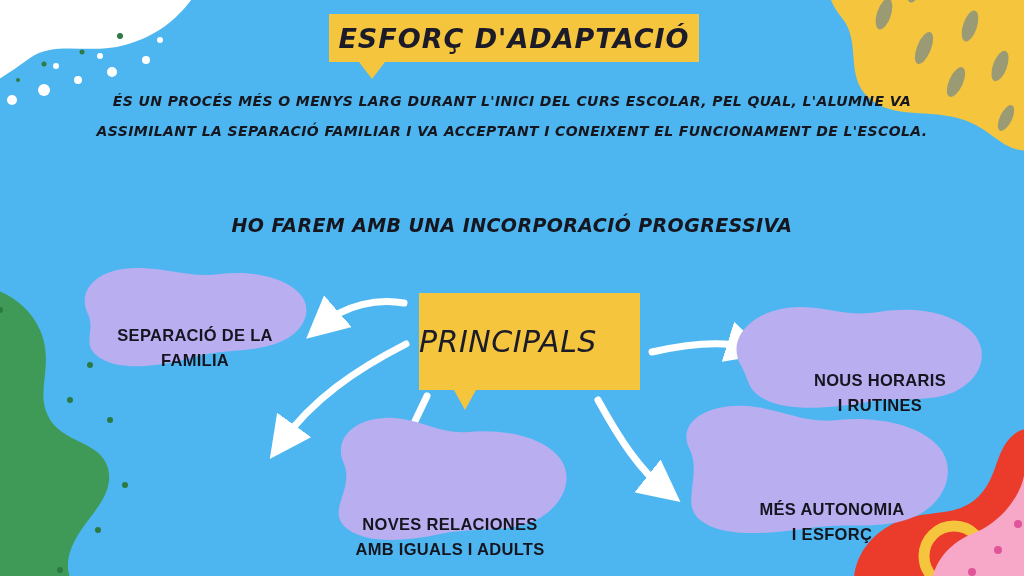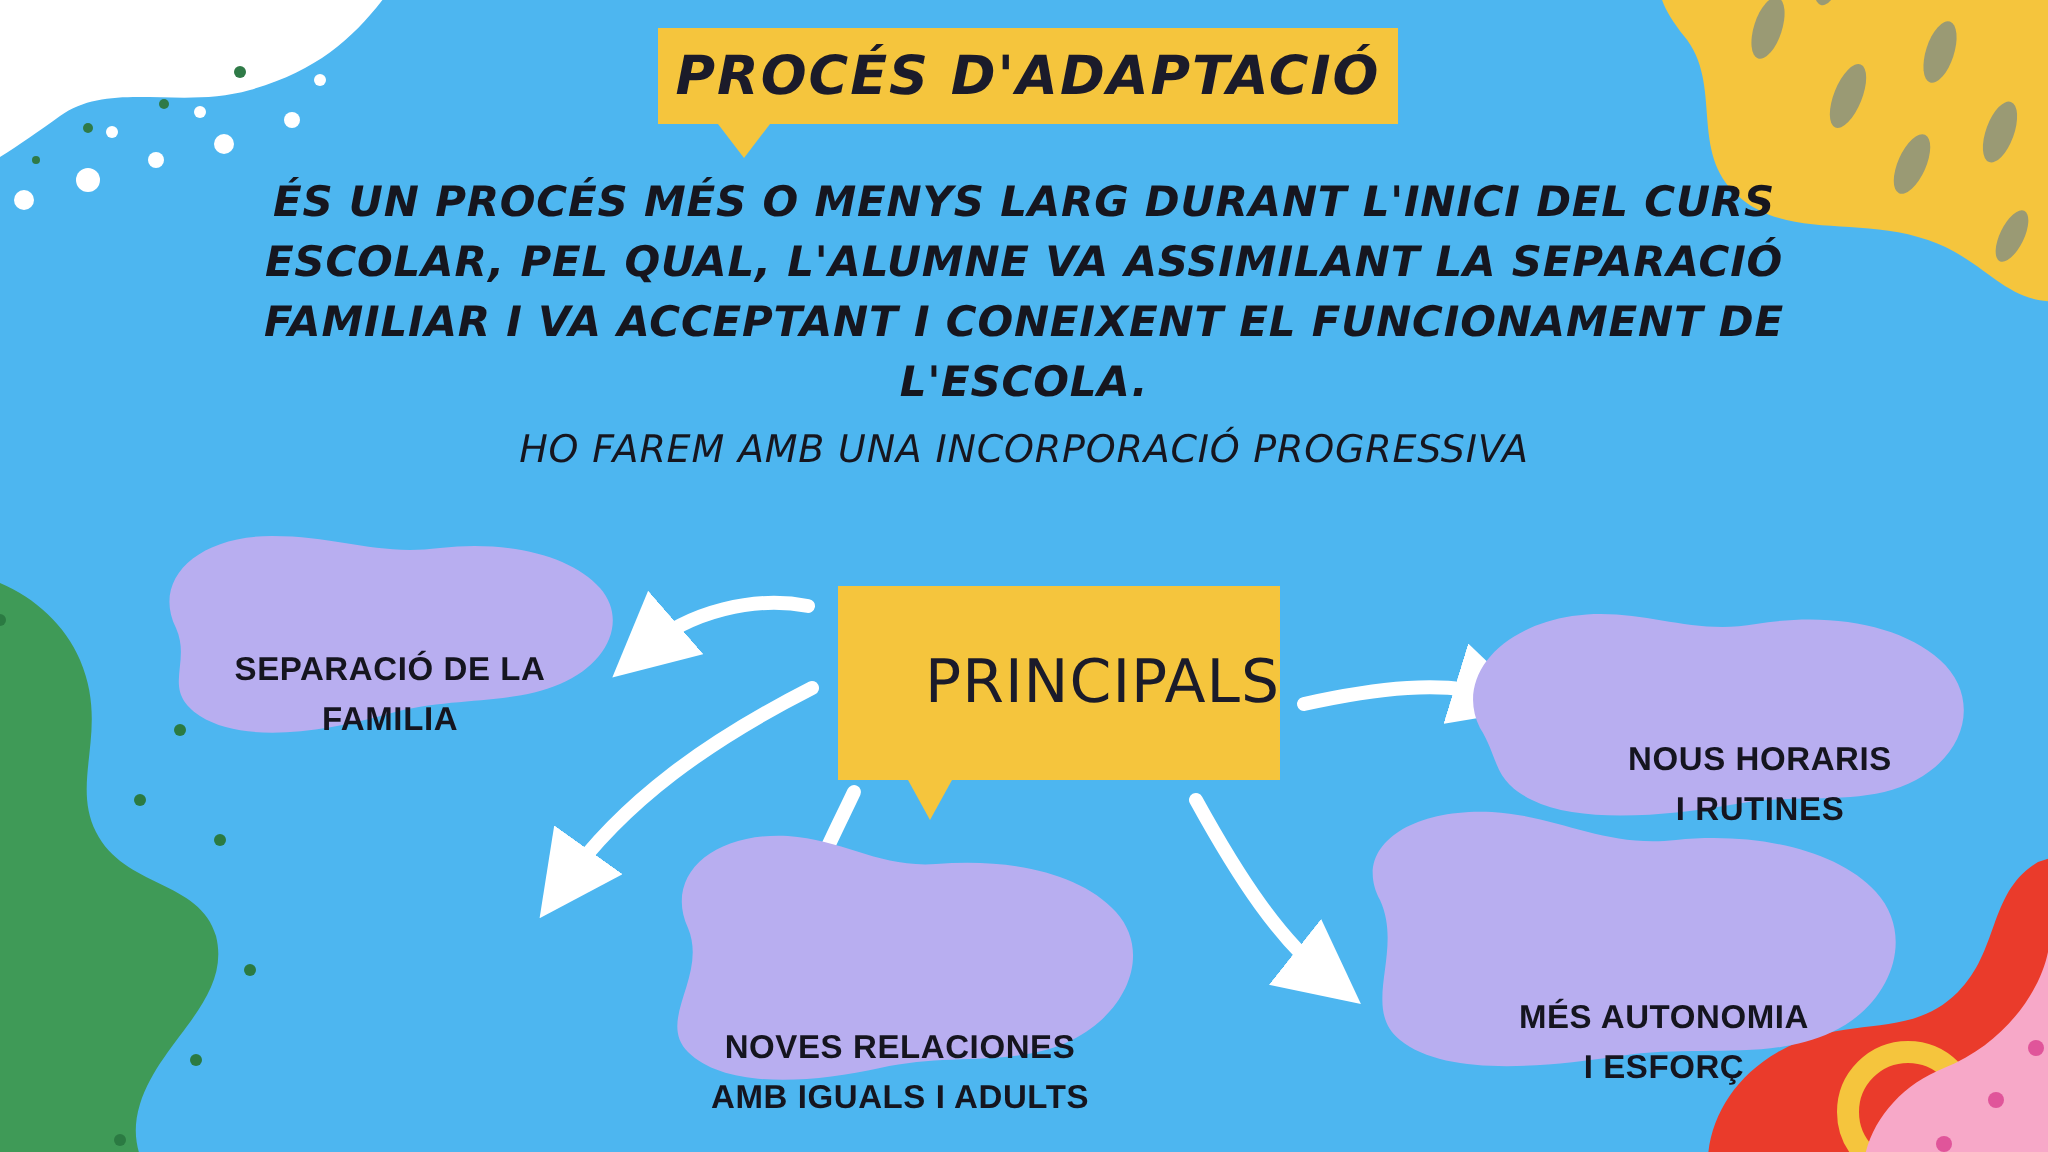--- a/index.html
+++ b/index.html
@@ -68,46 +68,46 @@
 
   
   #intro-paragraph {
     position: absolute;
     left: 90px; top: 86px;
     width: 844px;
     text-align: center;
     font-family: "DejaVu Sans", sans-serif;
     font-style: italic;
     font-weight: bold;
-    font-size: 21px;
+    font-size: 14px;
     line-height: 30px;
     letter-spacing: 0.4px;
     color: #16161f;
   }
   #subtitle-line {
     position: absolute;
     left: 90px; top: 214px;
     width: 844px;
     text-align: center;
     font-family: "DejaVu Sans", sans-serif;
     font-style: italic;
-    font-weight: normal;
+    font-weight: bold;
     font-size: 19px;
     letter-spacing: 0.4px;
     color: #16161f;
   }
 
   
   #center-box {
     position: absolute;
     left: 419px; top: 293px;
     width: 221px; height: 97px;
     background: #f5c53d;
     display: flex; flex-direction: column;
-    align-items: flex-end; justify-content: center;
+    align-items: flex-start; justify-content: center; font-style: italic;
   }
   #center-box .center-line {
     font-family: "DejaVu Sans", sans-serif;
     font-size: 30px;
     color: #1b1b2a;
     line-height: 38px;
     letter-spacing: 0.5px;
   }
   #center-tail {
     position: absolute;
@@ -214,21 +214,21 @@
     <path d="M40,130 C30,100 48,70 78,58 C108,46 126,20 130,0 L150,0 L150,130 Z" fill="#f7a8c8"></path>
     <circle cx="78" cy="96" r="4" fill="#e0559a"></circle>
     <circle cx="104" cy="74" r="4" fill="#e0559a"></circle>
     <circle cx="124" cy="48" r="4" fill="#e0559a"></circle>
     <circle cx="110" cy="114" r="4" fill="#e0559a"></circle>
     <circle cx="136" cy="92" r="4" fill="#e0559a"></circle>
     <circle cx="140" cy="20" r="4" fill="#e0559a"></circle>
   </svg>
 
   <div id="title-banner">
-    <span class="title-text">PROCÉS D'ADAPTACIÓ</span>
+    <span class="title-text">ESFORÇ D'ADAPTACIÓ</span>
   </div>
   <div id="title-tail"></div>
 
   <div id="intro-paragraph">ÉS UN PROCÉS MÉS O MENYS LARG DURANT L'INICI DEL CURS ESCOLAR, PEL QUAL, L'ALUMNE VA ASSIMILANT LA SEPARACIÓ FAMILIAR I VA ACCEPTANT I CONEIXENT EL FUNCIONAMENT DE L'ESCOLA.</div>
   <div id="subtitle-line">HO FAREM AMB UNA INCORPORACIÓ PROGRESSIVA</div>
 
   <svg id="arrows" viewBox="0 0 1024 576">
     <defs>
       <marker id="head-w" markerWidth="6" markerHeight="6" refX="3" refY="3" orient="auto">
         <path d="M0,0 L6,3 L0,6 Z" fill="#ffffff"></path>

